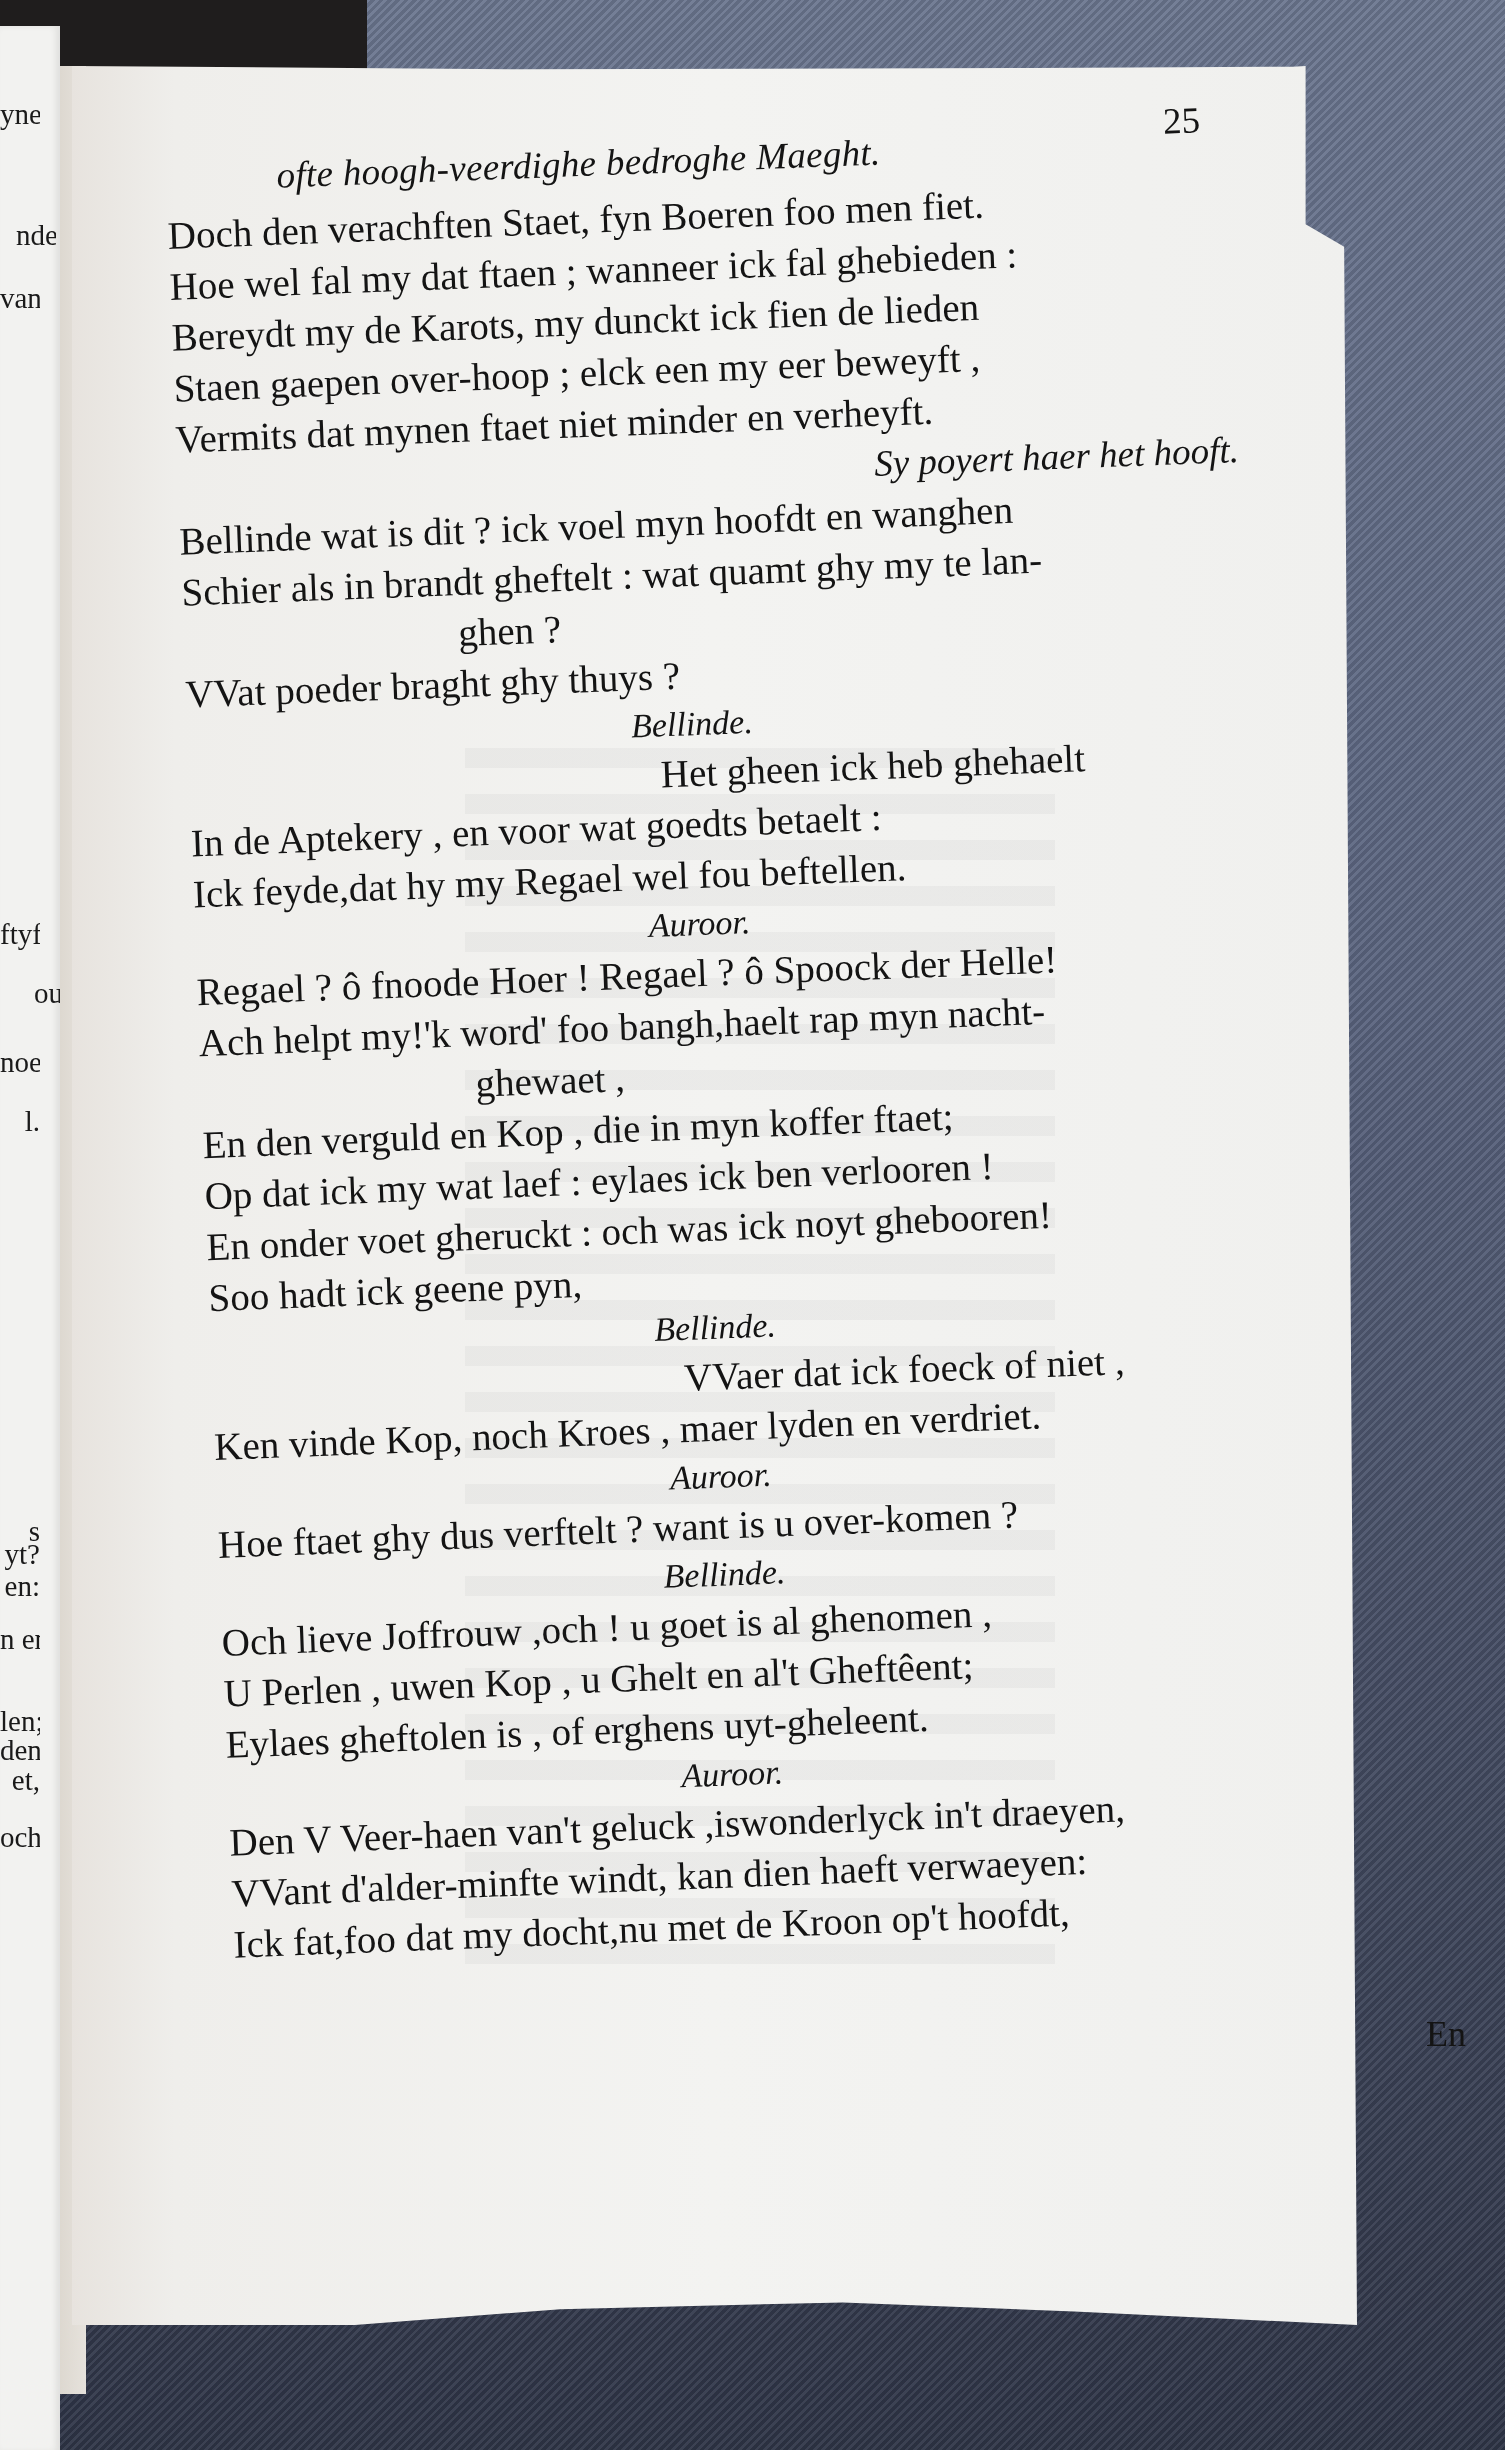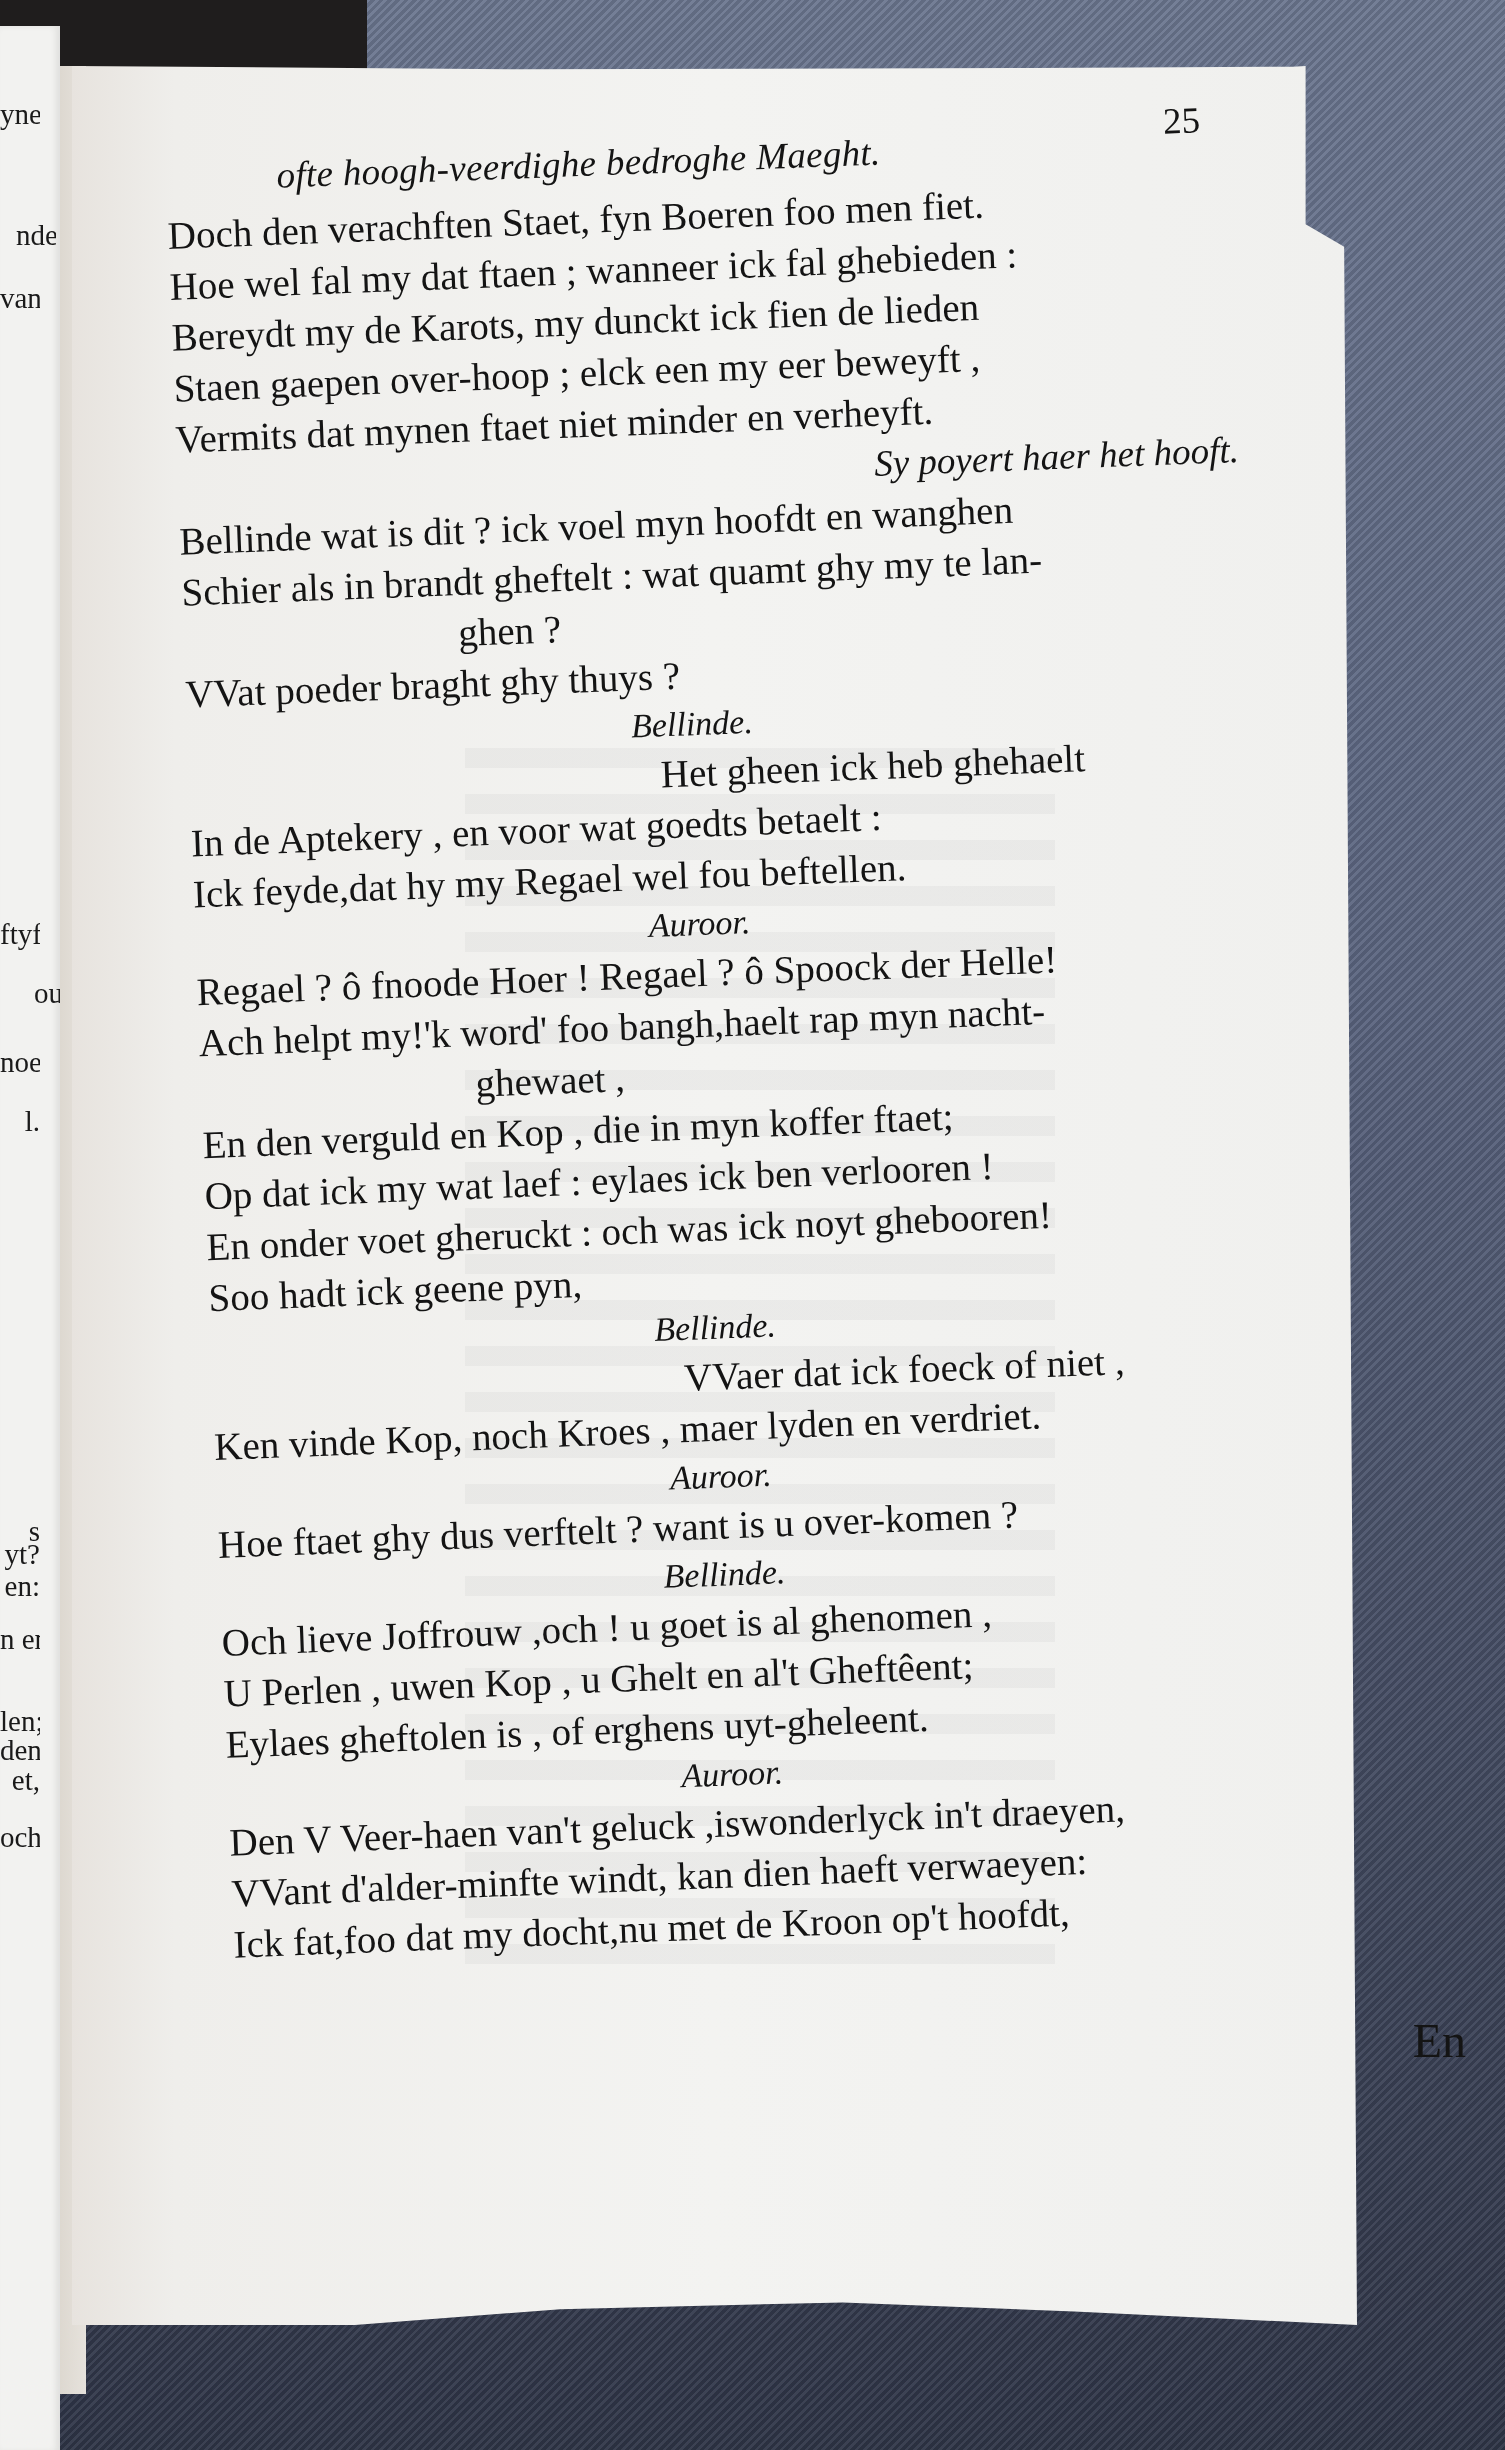--- a/index.html
+++ b/index.html
@@ -55,21 +55,21 @@
     font-size:39px; line-height:51px; height:51px; white-space:nowrap;
   }
   .line.indent-mid { padding-left:275px; }
   .line.indent-far { padding-left:472px; }
   .speaker {
     font-style:italic; font-size:34px; line-height:47px; height:47px;
     text-align:center; padding-right:52px;
   }
   .stage-dir { font-style:italic; font-size:37px; text-align:right; padding-right:0; }
   .catchword {
-    position:absolute; right:39px; top:2013px; font-size:48px; color:#141414;
+    position:absolute; right:39px; top:2013px; font-size:36px; color:#141414;
   }
   .bleed {
     position:absolute; left:393px; top:656px; width:590px; height:1246px;
     background:repeating-linear-gradient(180deg, transparent 0 26px, rgba(0,0,0,0.035) 26px 46px);
     pointer-events:none;
   }
 </style>
 </head>
 <body>
 

